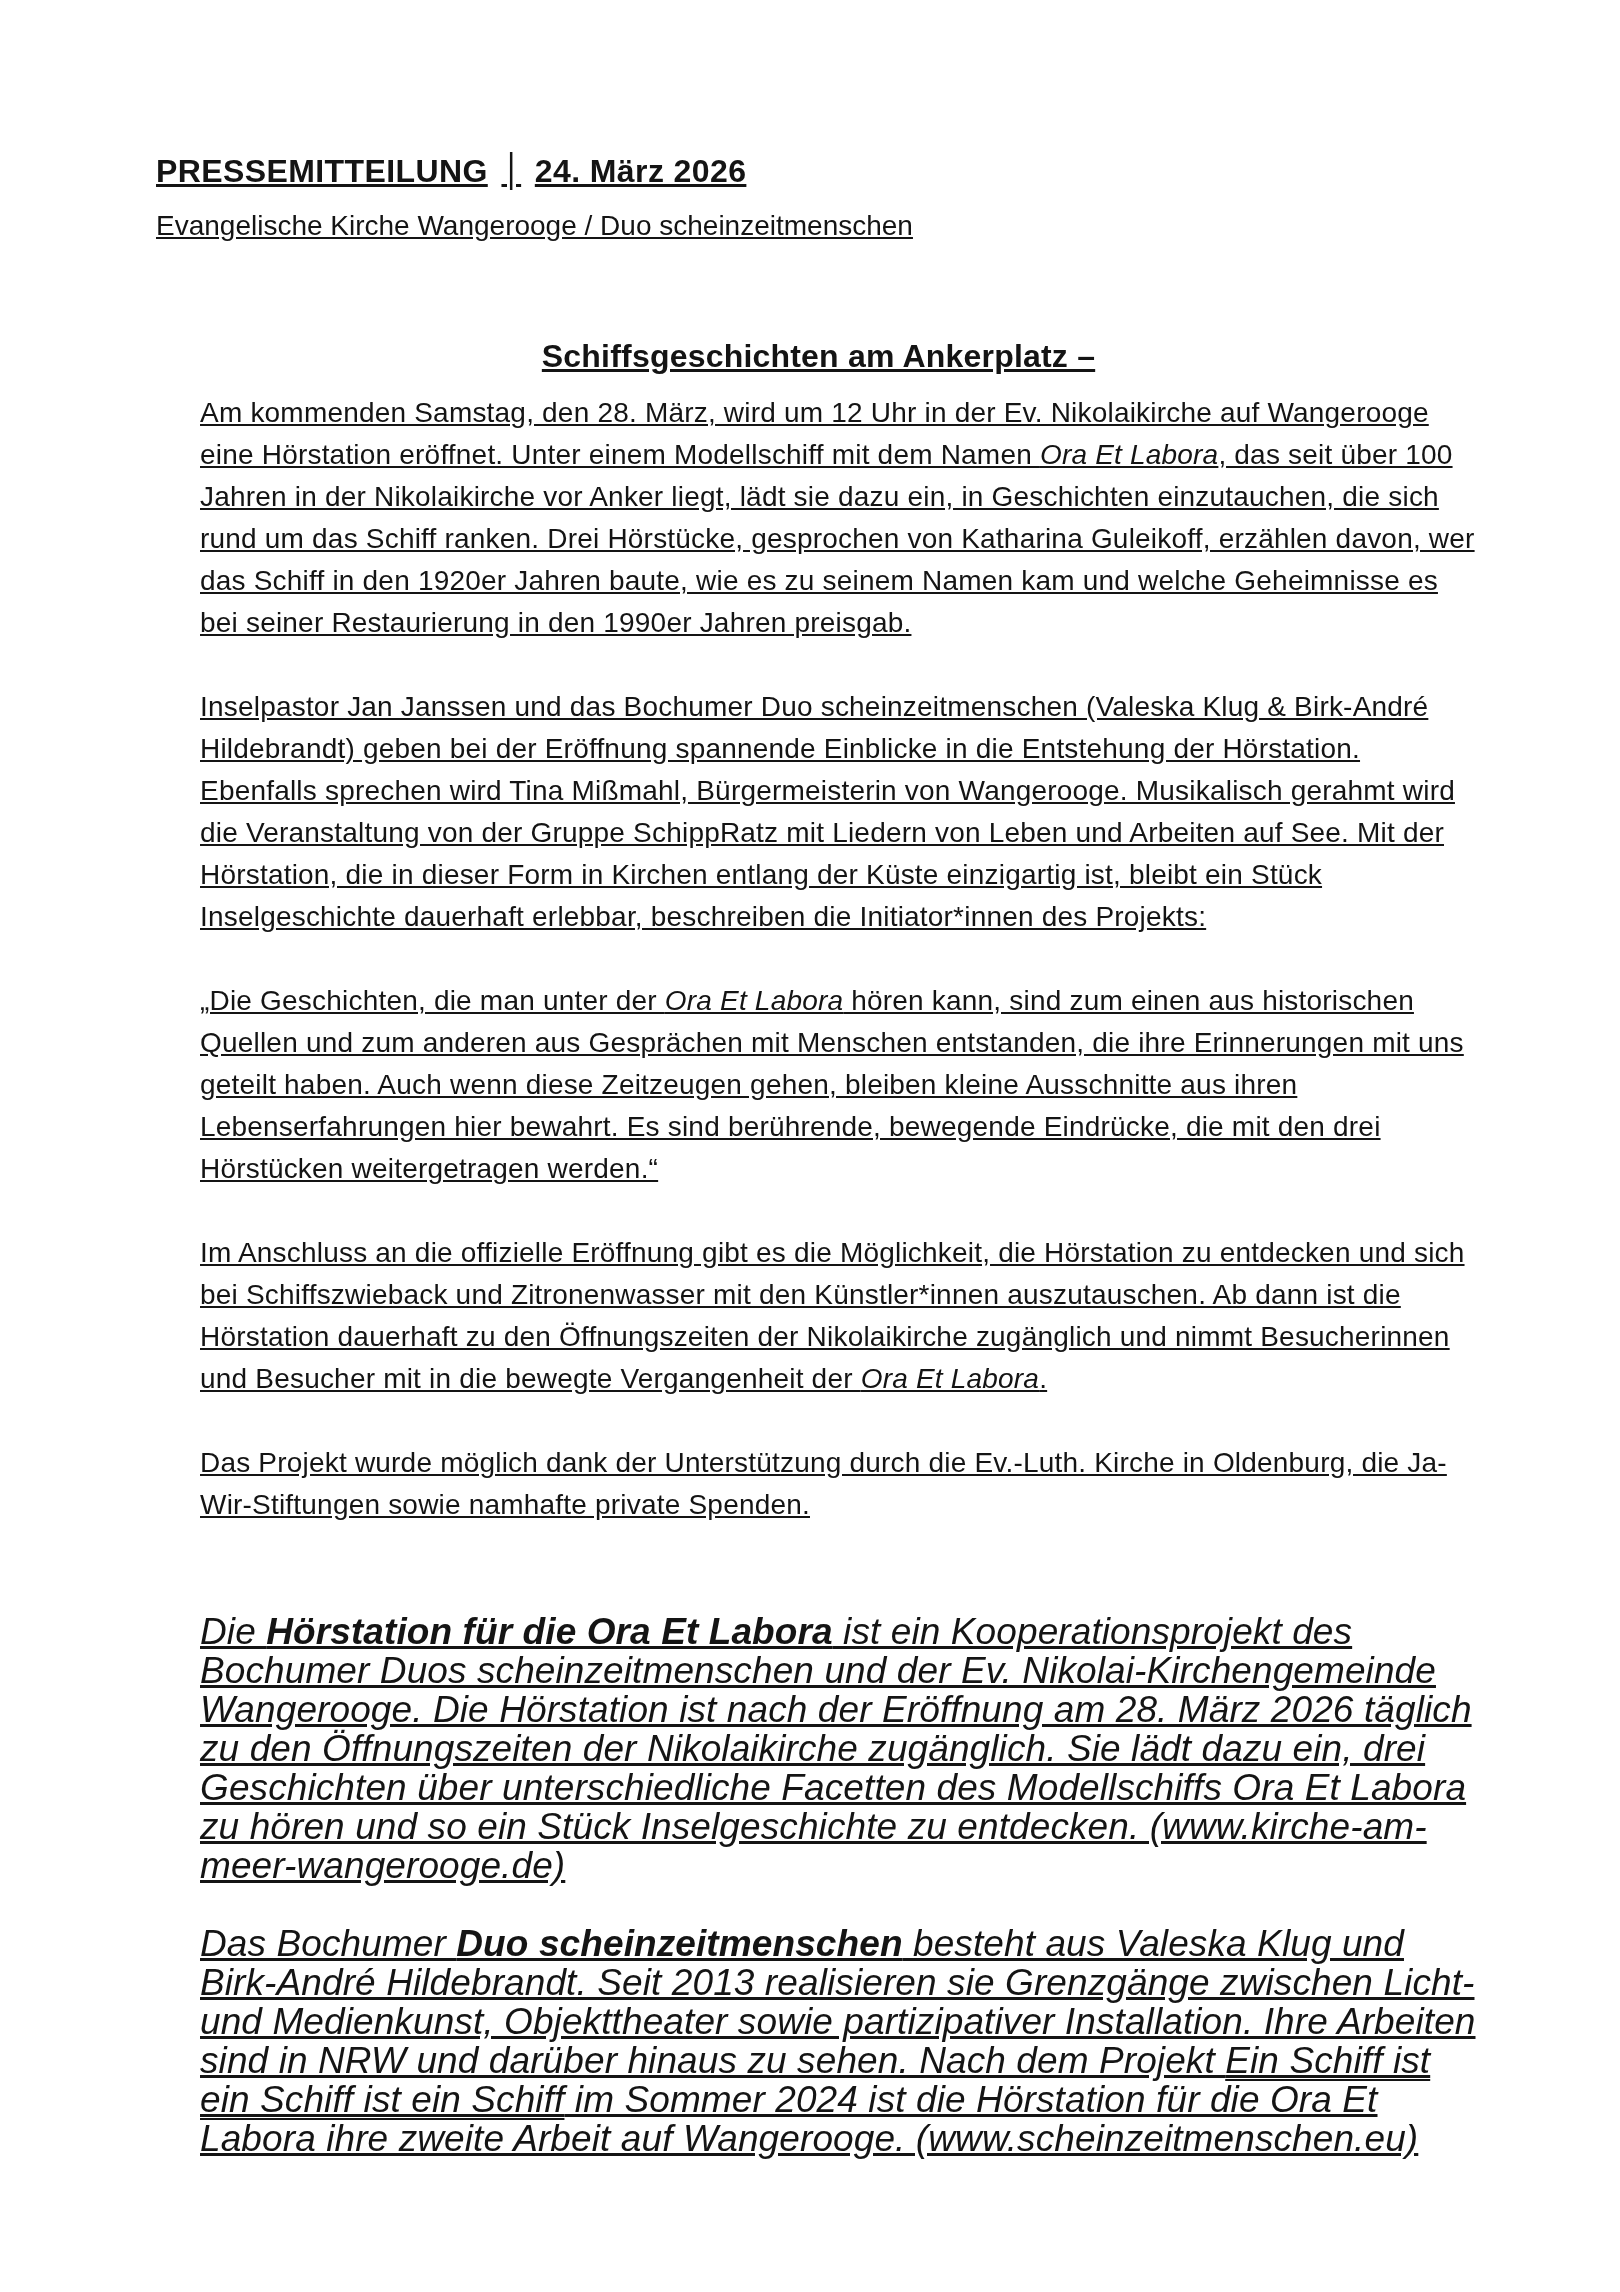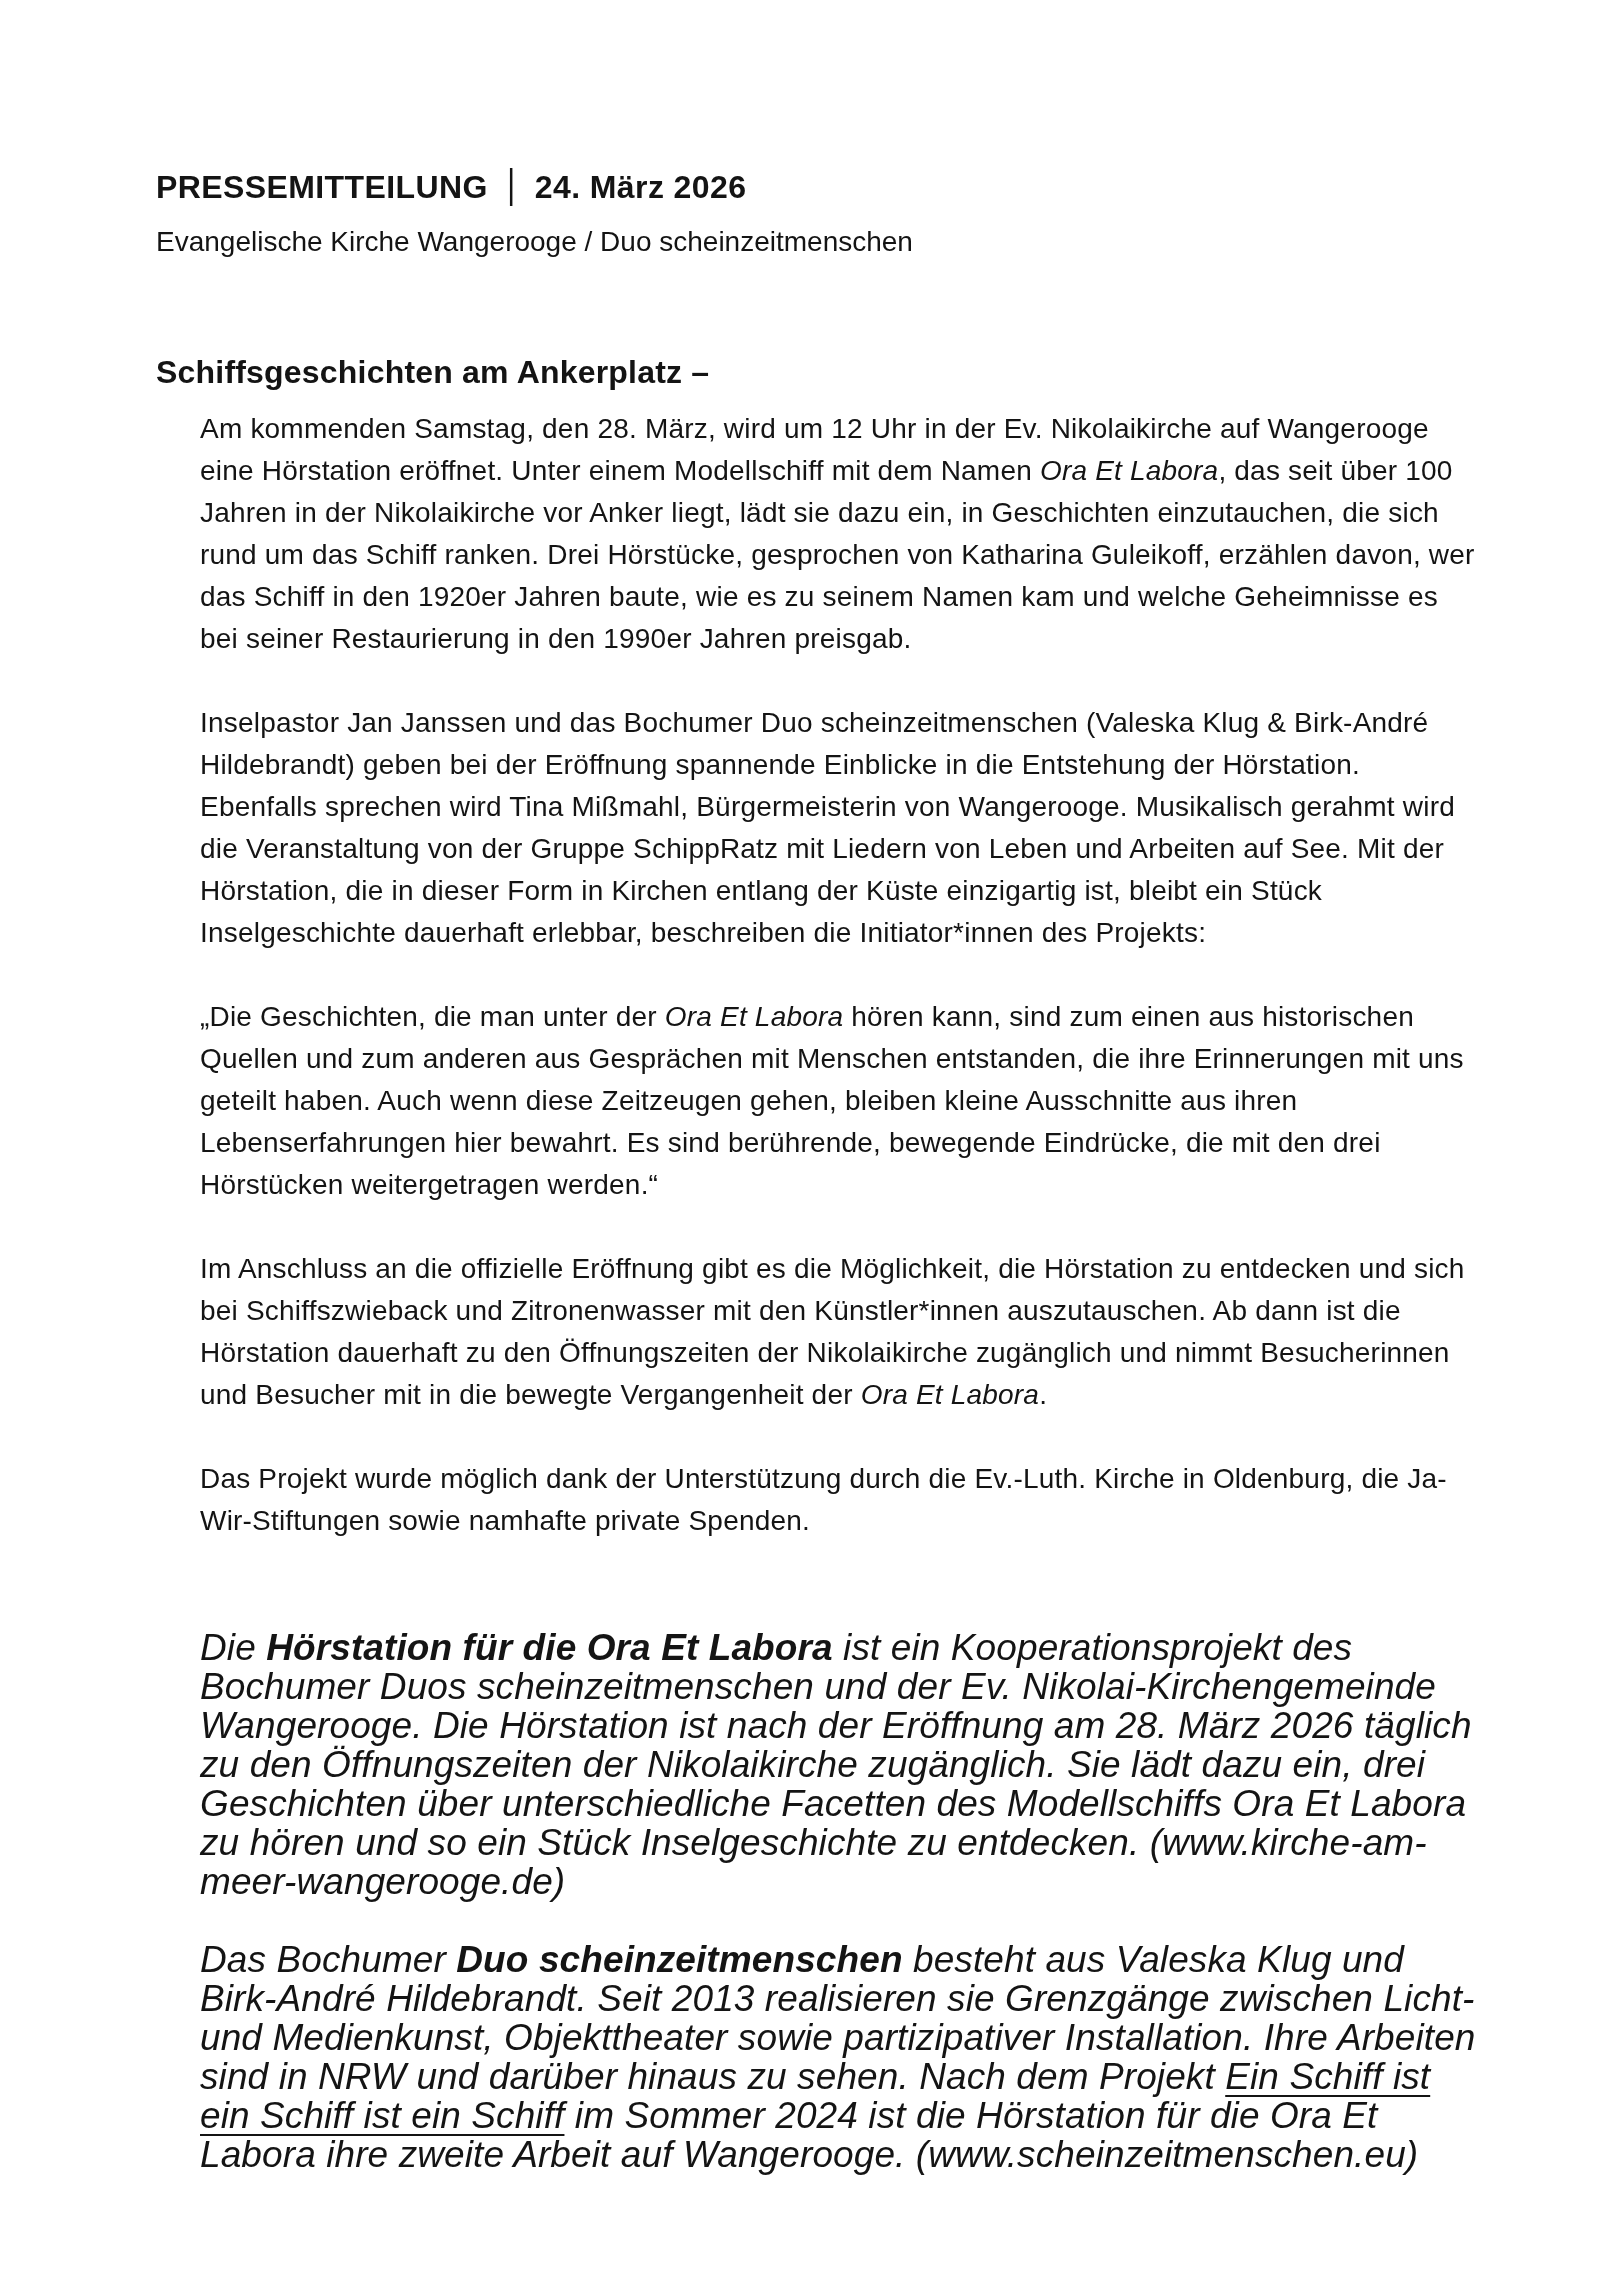--- a/index.html
+++ b/index.html
@@ -9,22 +9,23 @@
     width: 1620px;
     height: 2293px;
     background: #ffffff;
     font-family: "Liberation Sans", sans-serif;
     color: #141414;
     overflow: hidden;
   }
   .content {
     position: absolute;
     left: 156px;
-    top: 168px;
+    top: 152px;
     width: 1325px;
+    text-decoration: underline;
   }
   h1.title {
     margin: 0;
     font-size: 32px;
     font-weight: 700;
     line-height: 39px;
     letter-spacing: 0.4px;
     white-space: nowrap;
   }
   .title .sep {
@@ -37,20 +38,21 @@
     font-size: 28px;
     font-weight: 400;
     line-height: 35px;
   }
   h2.heading {
     margin: 94px 0 0 0;
     font-size: 32px;
     font-weight: 700;
     line-height: 39px;
     letter-spacing: 0.2px;
+    text-align: center;
   }
   h3.subheading {
     margin: 25.5px 0 0 0;
     font-size: 29px;
     font-weight: 700;
     font-style: italic;
     line-height: 37px;
   }
   .article-body {
     margin-top: 16.7px;

